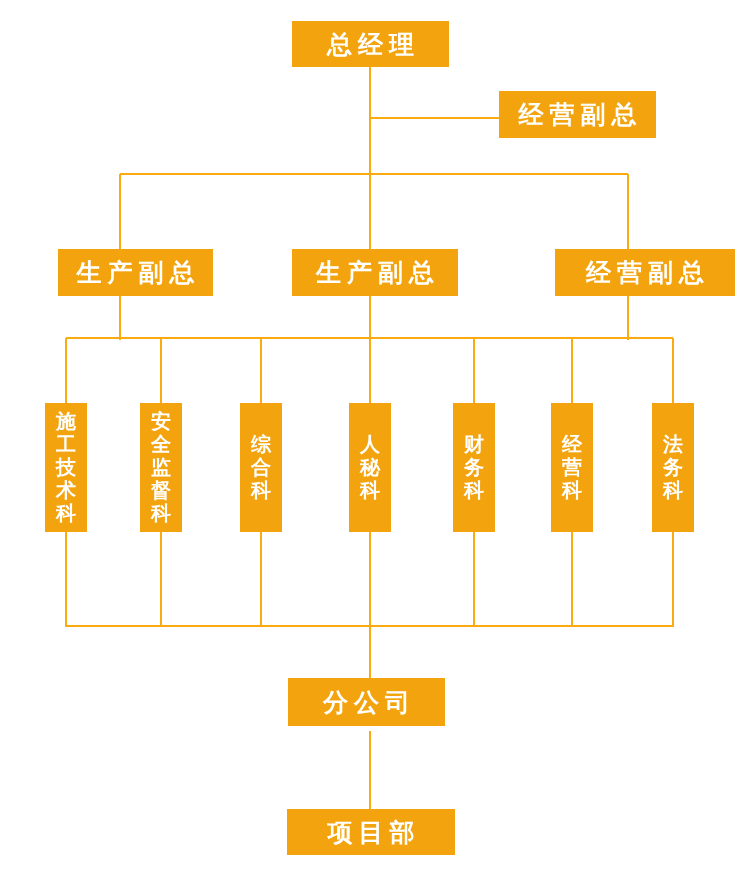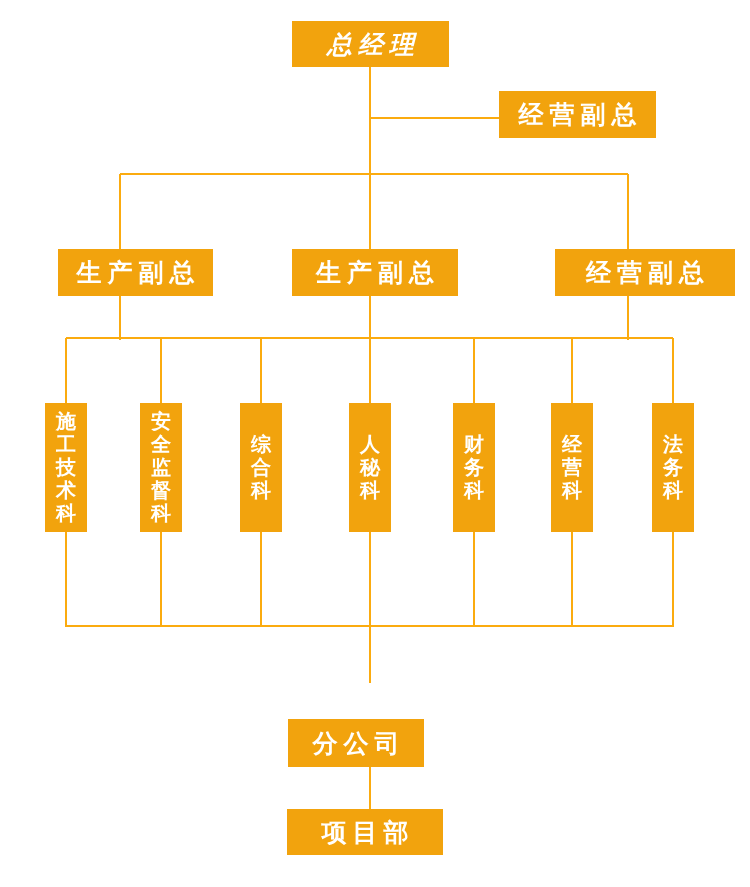--- a/index.html
+++ b/index.html
@@ -68,21 +68,21 @@
     <div class="connector v" style="left: 65px; top: 532px; width: 2px; height: 95px;"></div>
     <div class="connector v" style="left: 160px; top: 532px; width: 2px; height: 95px;"></div>
     <div class="connector v" style="left: 260px; top: 532px; width: 2px; height: 95px;"></div>
     <div class="connector v" style="left: 369px; top: 532px; width: 2px; height: 95px;"></div>
     <div class="connector v" style="left: 473px; top: 532px; width: 2px; height: 95px;"></div>
     <div class="connector v" style="left: 571px; top: 532px; width: 2px; height: 95px;"></div>
     <div class="connector v" style="left: 672px; top: 532px; width: 2px; height: 95px;"></div>
     <div class="connector h" style="left: 66px; top: 625px; width: 608px; height: 2px;"></div>
     <div class="connector v" style="left: 369px; top: 626px; width: 2px; height: 57px;"></div>
     <div class="connector v" style="left: 369px; top: 731px; width: 2px; height: 78px;"></div>
-    <div class="node h" style="left: 292px; top: 21px; width: 157px; height: 46px; font-style: italic;">
+    <div class="node h" style="left: 292px; top: 21px; width: 157px; height: 46px;">
       <span class="node-label">总经理</span>
     </div>
     <div class="node h" style="left: 499px; top: 91px; width: 157px; height: 47px;">
       <span class="node-label">经营副总</span>
     </div>
     <div class="node h" style="left: 42px; top: 249px; width: 155px; height: 47px; margin-left: 16px;">
       <span class="node-label">生产副总</span>
     </div>
     <div class="node h" style="left: 292px; top: 249px; width: 166px; height: 47px;">
       <span class="node-label">生产副总</span>
@@ -122,19 +122,19 @@
     <div class="node v" style="left: 551px; top: 403px; width: 42px; height: 129px;">
       <span class="node-char">经</span>
       <span class="node-char">营</span>
       <span class="node-char">科</span>
     </div>
     <div class="node v" style="left: 652px; top: 403px; width: 42px; height: 129px;">
       <span class="node-char">法</span>
       <span class="node-char">务</span>
       <span class="node-char">科</span>
     </div>
-    <div class="node h" style="left: 288px; top: 719px; width: 136px; height: 48px;">
+    <div class="node h" style="left: 288px; top: 678px; width: 157px; height: 48px;">
       <span class="node-label">分公司</span>
     </div>
-    <div class="node h" style="left: 287px; top: 809px; width: 156px; height: 46px;">
+    <div class="node h" style="left: 287px; top: 809px; width: 168px; height: 46px;">
       <span class="node-label">项目部</span>
     </div>
   </div>
 
 </body></html>

